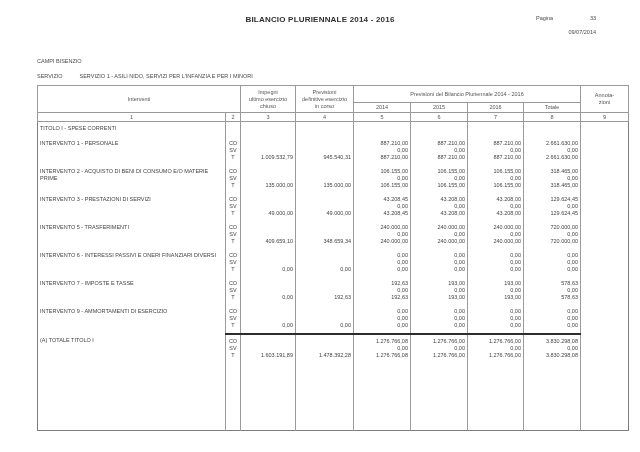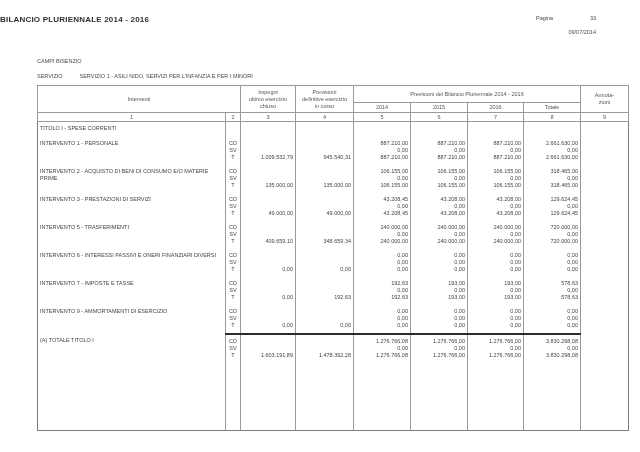--- a/index.html
+++ b/index.html
@@ -7,21 +7,21 @@
   body {
     font-family: "Liberation Sans", "DejaVu Sans", sans-serif;
     color: #454545;
     position: relative;
     overflow: hidden;
   }
   .doc { position: absolute; left: 0; top: 0; width: 640px; height: 452px; background: #ffffff; }
 
   .doc-title {
     position: absolute; top: 15px; left: 0; width: 640px;
-    text-align: left; font-size: 8px; font-weight: bold; color: #2f2f2f;
+    text-align: center; font-size: 8px; font-weight: bold; color: #2f2f2f;
     letter-spacing: 0.2px;
   }
   .pagina-row {
     position: absolute; top: 15px; left: 536px; width: 60px;
     display: flex; justify-content: space-between;
     font-size: 5.5px; color: #4a4a4a;
   }
   .doc-date {
     position: absolute; top: 29px; left: 480px; width: 116px;
     text-align: right; font-size: 5.5px; color: #4a4a4a;

